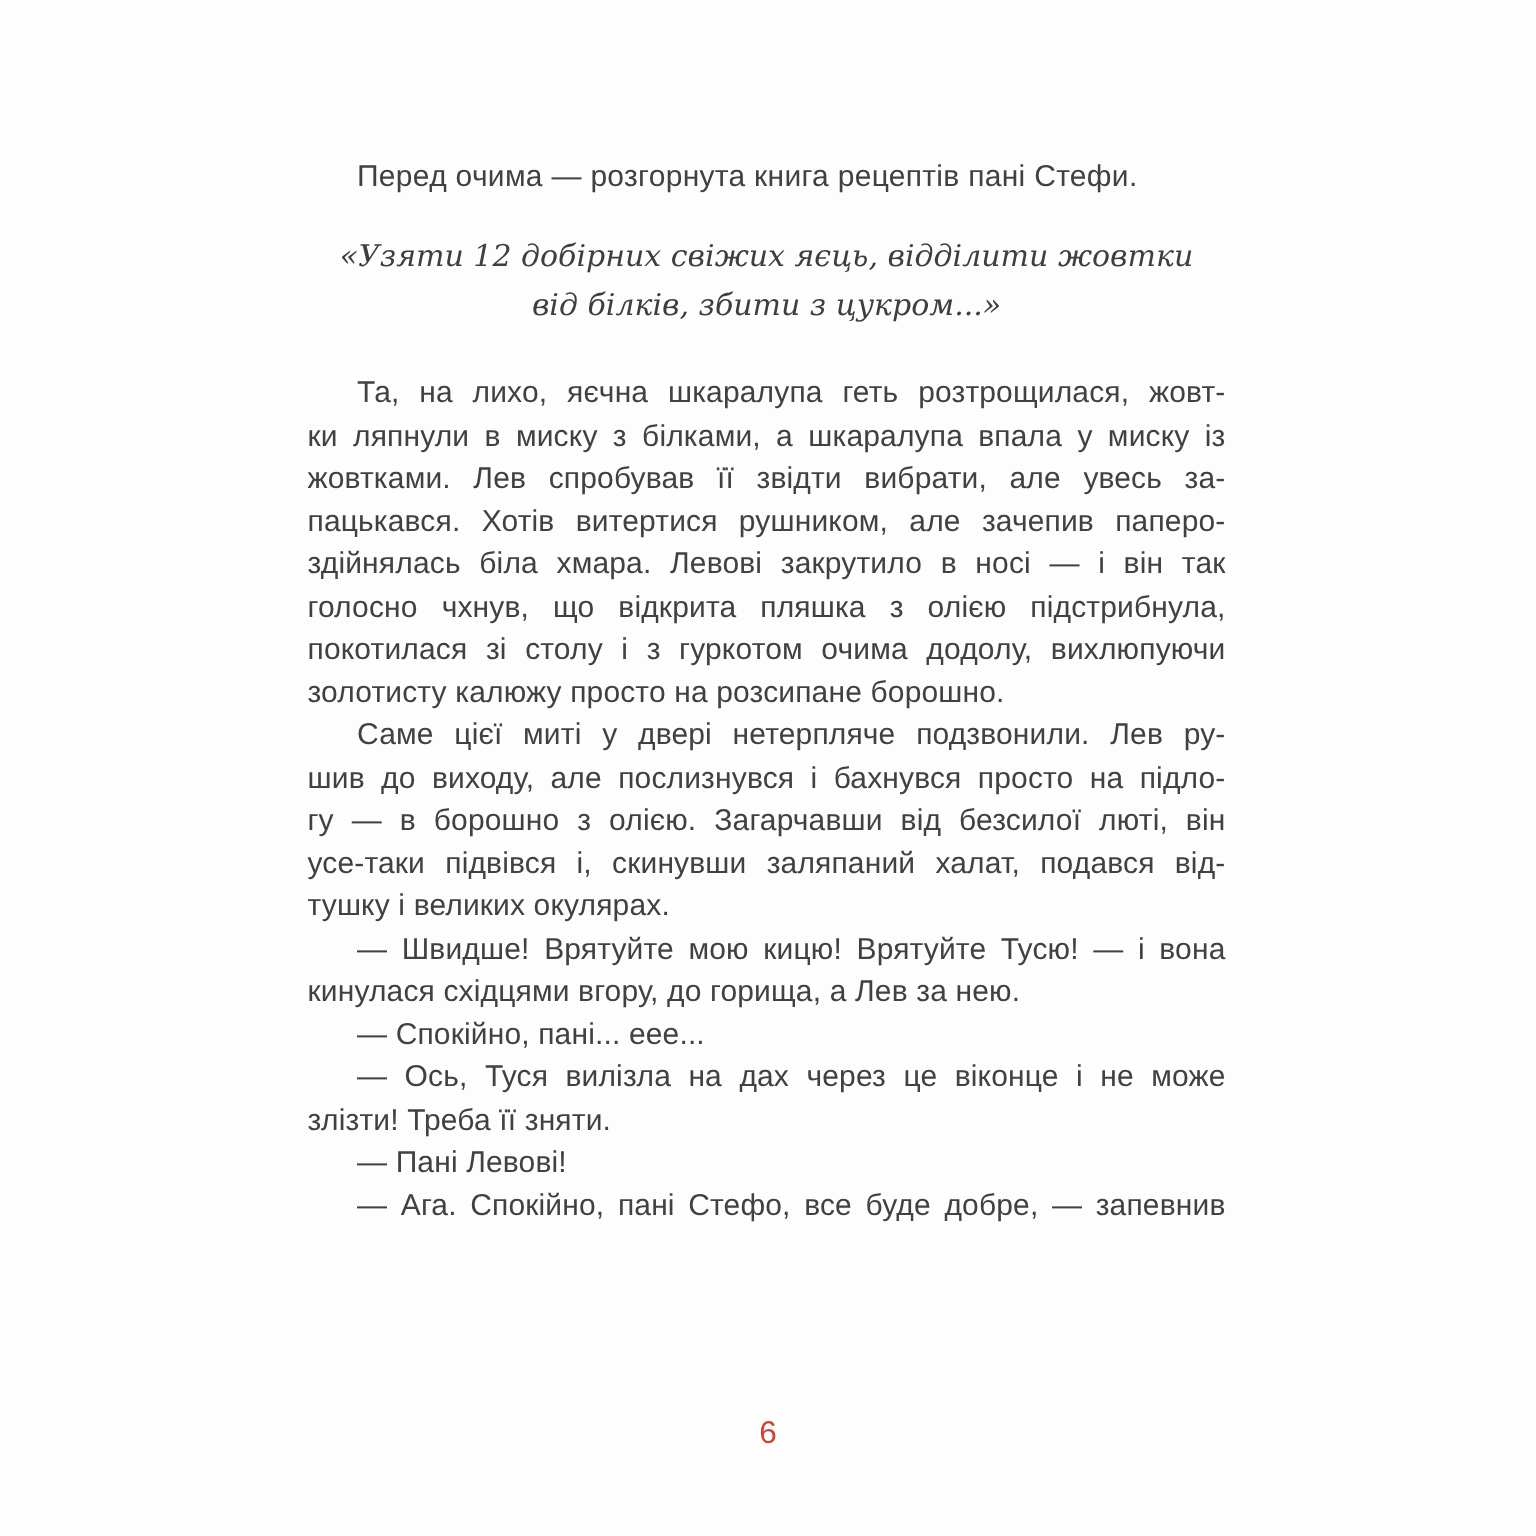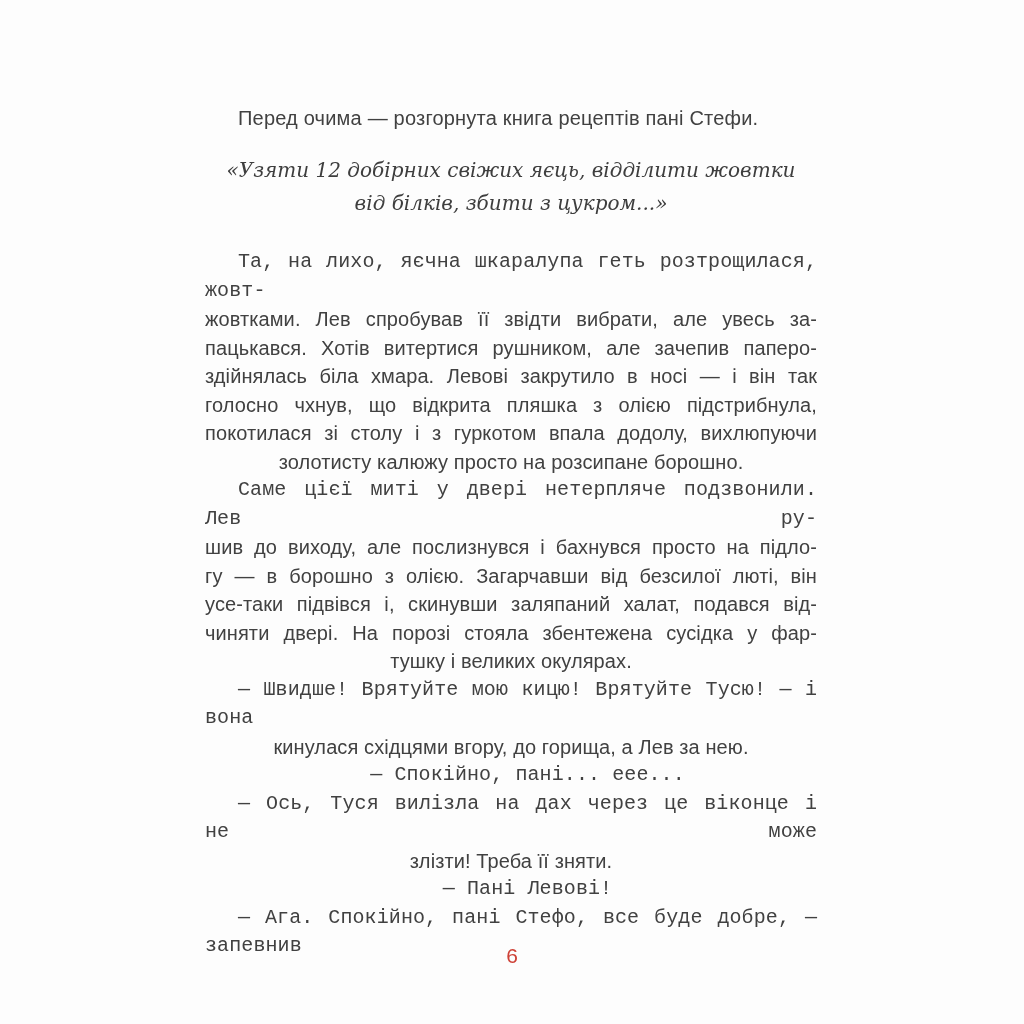--- a/index.html
+++ b/index.html
@@ -36,26 +36,26 @@
     font-size: 20px;
     line-height: 33px;
     color: #3e3e3e;
   }
   .body-text {
     margin-top: 28px;
     font-size: 20px;
     line-height: 28.5px;
     letter-spacing: 0.1px;
   }
-  .line { white-space: normal; text-align: center; }
+  .line { white-space: normal; }
   .line.j {
     text-align: justify;
     text-align-last: justify;
   }
-  .line.first { text-indent: 33px; font-family: Liberation Mono, monospace; }
+  .line.first { text-indent: 33px; }
   .page-number {
     position: absolute;
     left: 0;
     right: 0;
     top: 944px;
     text-align: center;
     font-size: 21px;
     font-weight: 400;
   }
 </style>
@@ -68,33 +68,33 @@
     <p class="intro">Перед очима — розгорнута книга рецептів пані Стефи.</p>
 
     <div class="quote">
       <div>«Узяти 12 добірних свіжих яєць, відділити жовтки</div>
       <div>від білків, збити з цукром...»</div>
     </div>
 
     <div class="body-text" id="body-text">
         <div class="paragraph">
           <div class="line first j">Та, на лихо, яєчна шкаралупа геть розтрощилася, жовт-</div>
+          <div class="line j">ки ляпнули в миску з білками, а шкаралупа впала у миску із</div>
           <div class="line j">жовтками. Лев спробував її звідти вибрати, але увесь за-</div>
           <div class="line j">пацькався. Хотів витертися рушником, але зачепив паперо-</div>
           <div class="line j">здійнялась біла хмара. Левові закрутило в носі — і він так</div>
           <div class="line j">голосно чхнув, що відкрита пляшка з олією підстрибнула,</div>
-          <div class="line j">покотилася зі столу і з гуркотом впала додолу, вихлюпуючи</div>
+          <div class="line j">покотилася зі столу і з гуркотом очима додолу, вихлюпуючи</div>
           <div class="line">золотисту калюжу просто на розсипане борошно.</div>
         </div>
         <div class="paragraph">
           <div class="line first j">Саме цієї миті у двері нетерпляче подзвонили. Лев ру-</div>
           <div class="line j">шив до виходу, але послизнувся і бахнувся просто на підло-</div>
           <div class="line j">гу — в борошно з олією. Загарчавши від безсилої люті, він</div>
           <div class="line j">усе-таки підвівся і, скинувши заляпаний халат, подався від-</div>
-          <div class="line j">чиняти двері. На порозі стояла збентежена сусідка у фар-</div>
           <div class="line">тушку і великих окулярах.</div>
         </div>
         <div class="paragraph">
           <div class="line first j">— Швидше! Врятуйте мою кицю! Врятуйте Тусю! — і вона</div>
           <div class="line">кинулася східцями вгору, до горища, а Лев за нею.</div>
         </div>
         <div class="paragraph">
           <div class="line first">— Спокійно, пані... еее...</div>
         </div>
         <div class="paragraph">

